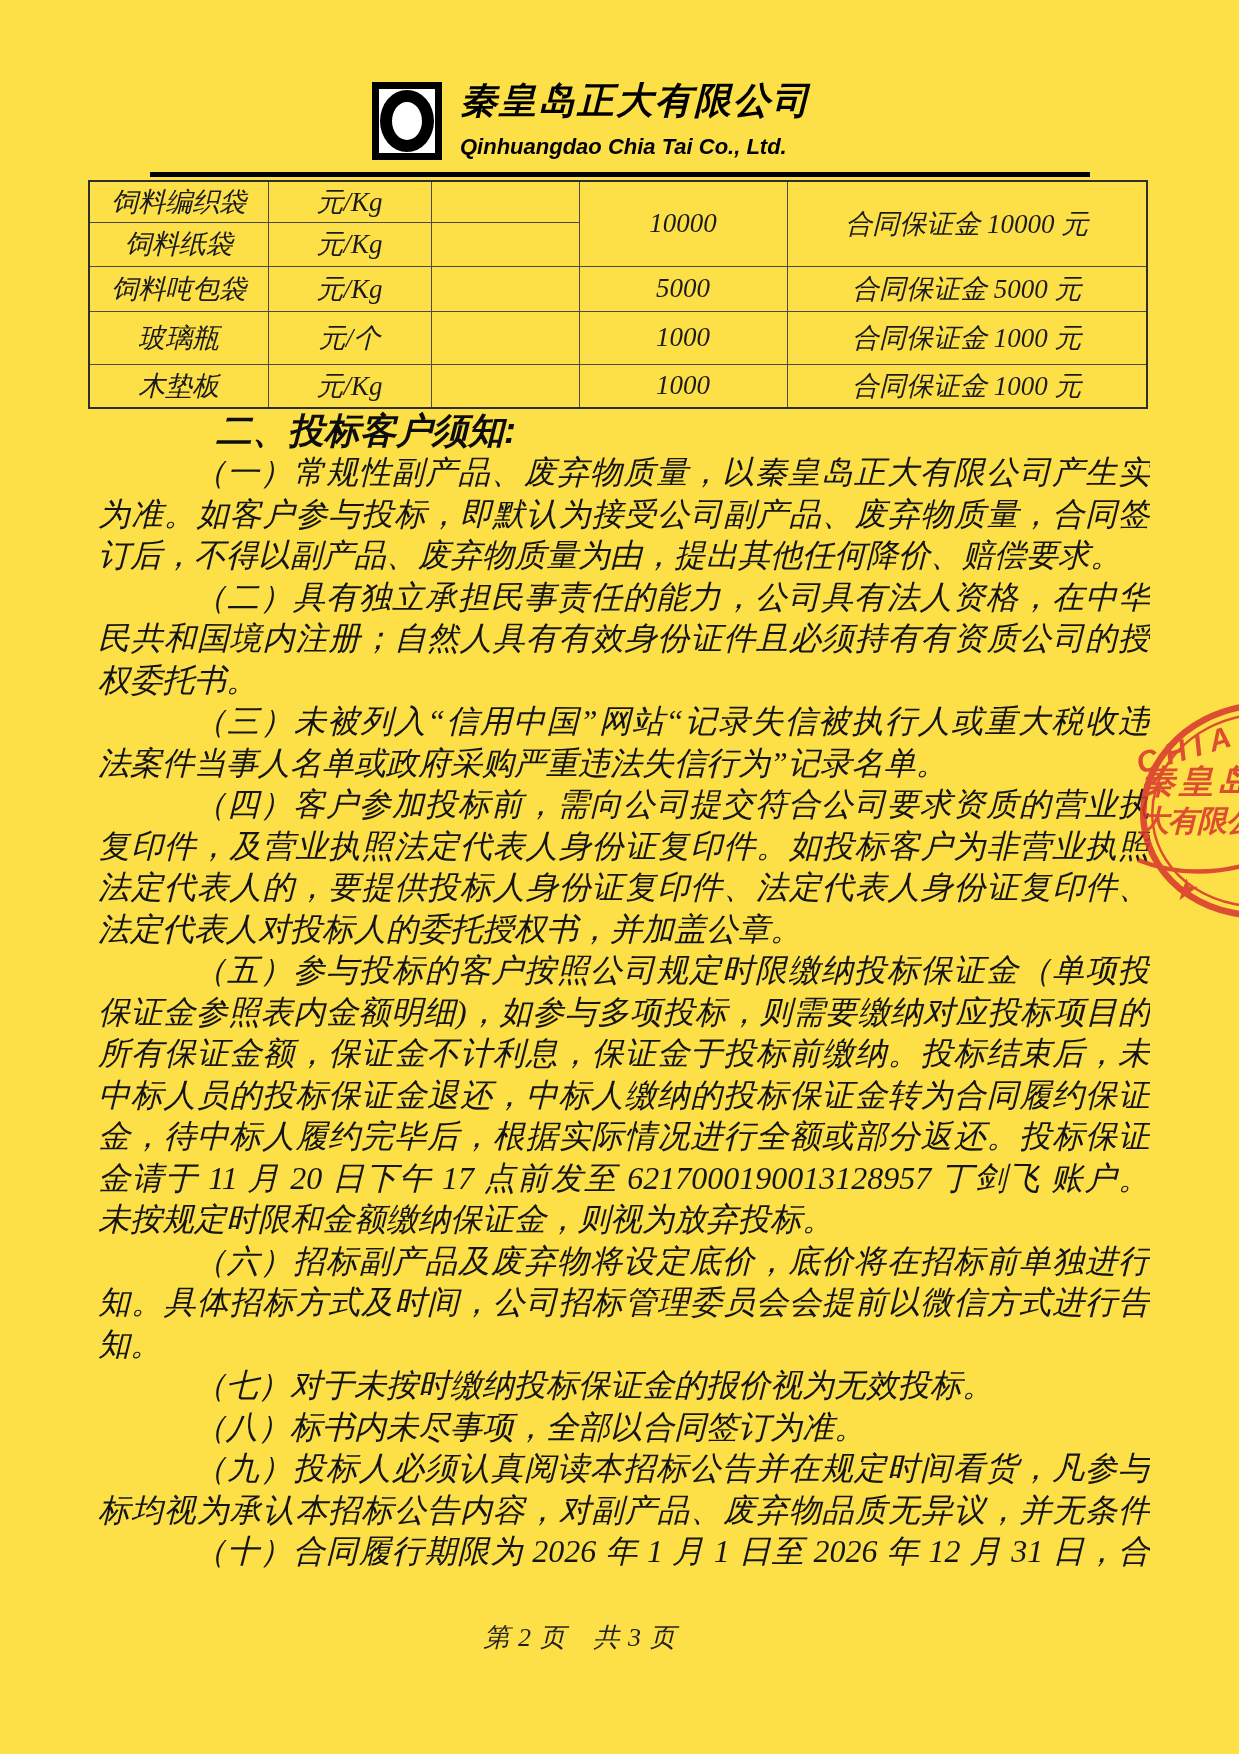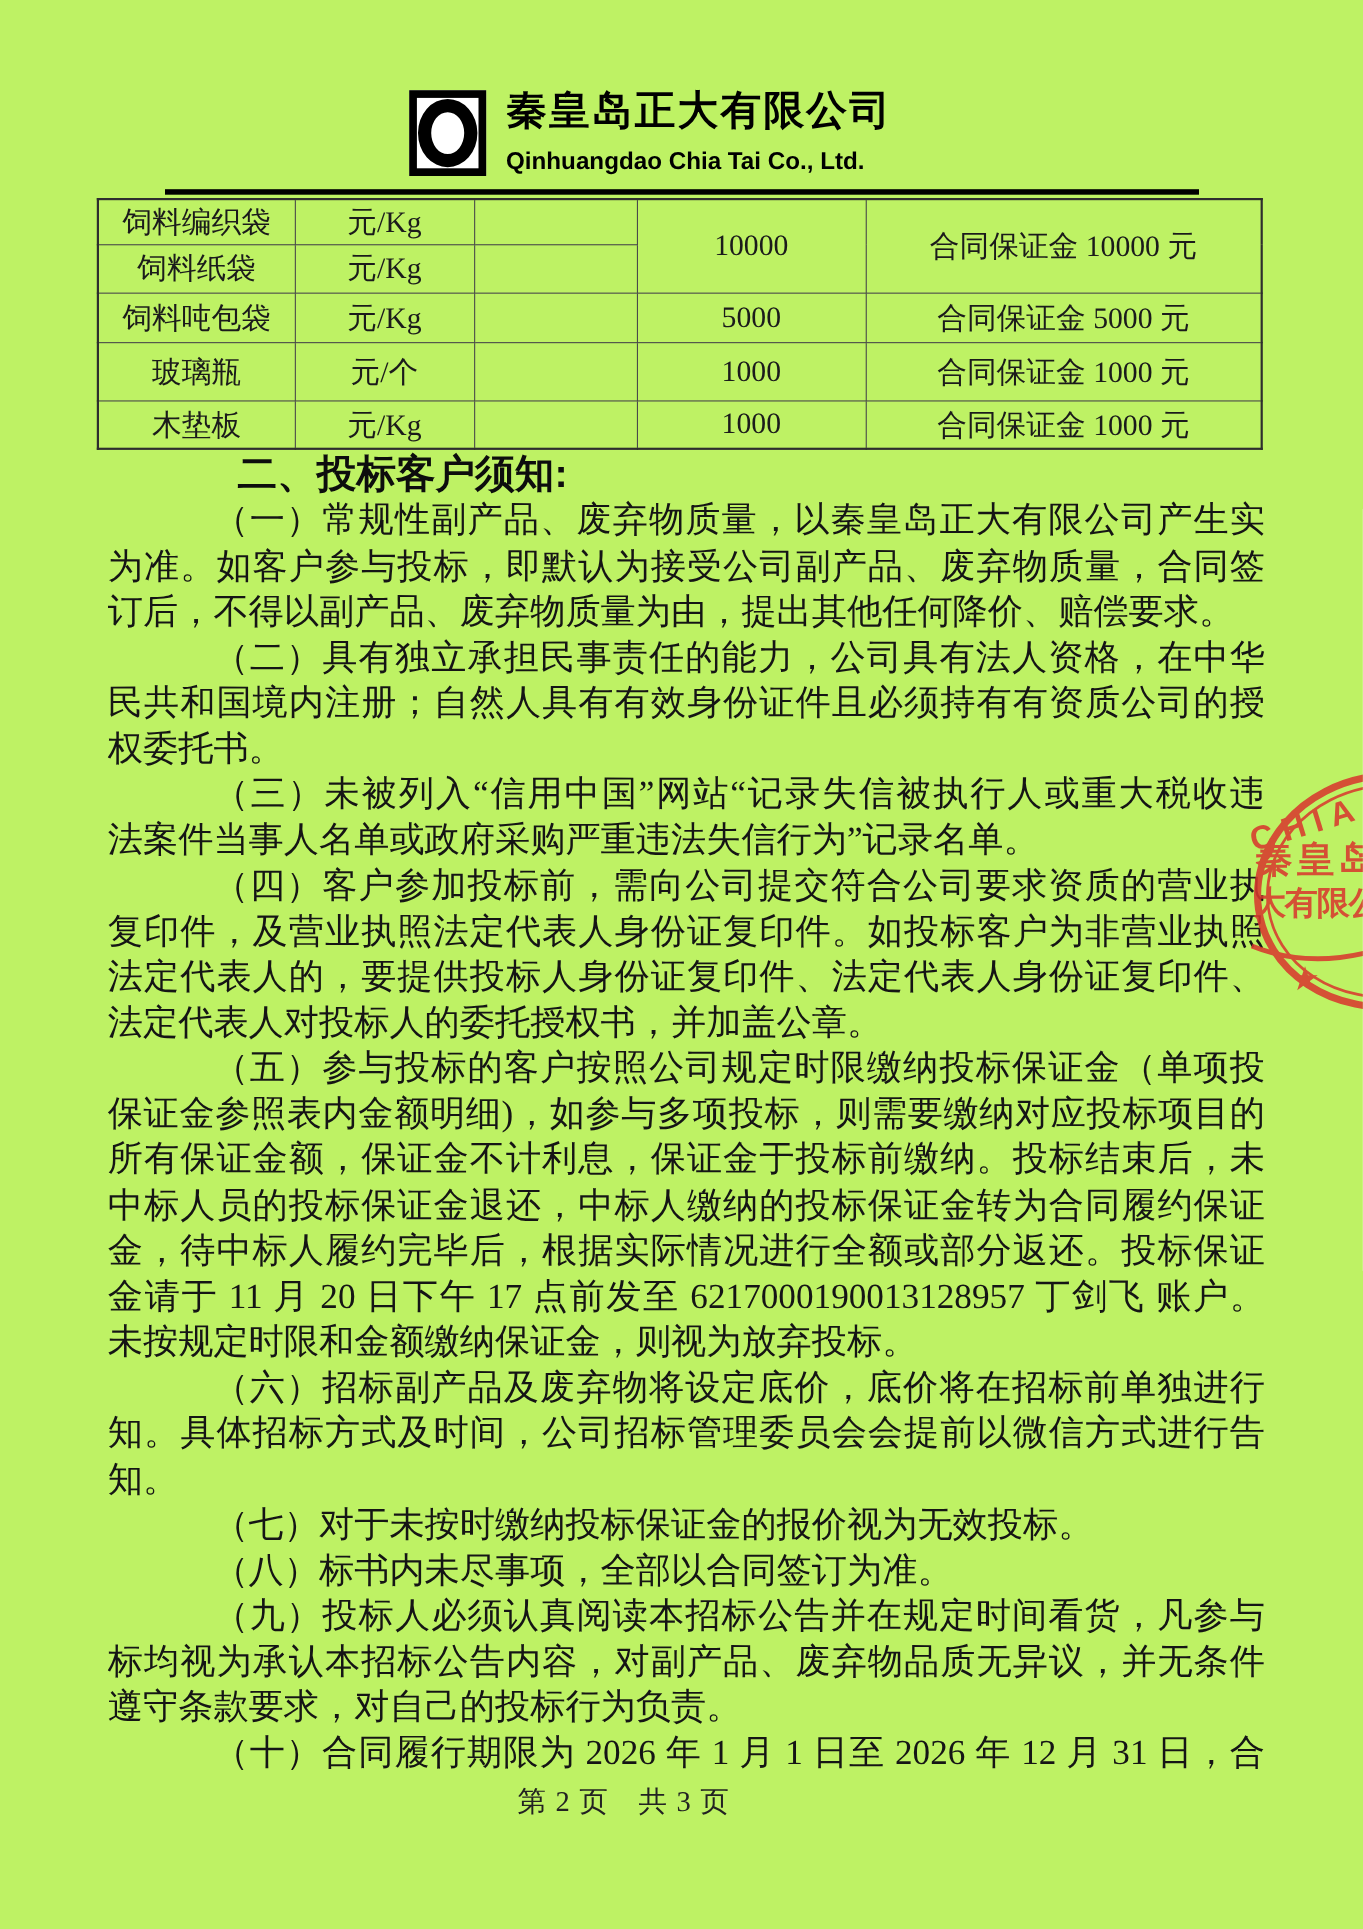--- a/index.html
+++ b/index.html
@@ -1,17 +1,17 @@
 <!DOCTYPE html>
 <html><head>
 <meta charset="utf-8">
 <style>
   html,body{margin:0;padding:0;background:#fff;}
-  .page{position:relative;width:1239px;height:1754px;background:#bef264;overflow:hidden;
-        font-family:"Liberation Serif","DejaVu Serif",serif;color:#151515;}
+  .page{position:relative;width:1239px;height:1754px;background:#fde047;overflow:hidden;
+        font-family:"Liberation Serif","DejaVu Serif",serif;color:#151515;font-style:italic;}
 
   
   .letterhead{position:absolute;top:82px;left:372px;display:flex;align-items:center;gap:18px;}
   .logo{width:56px;height:64px;border:7px solid #000;position:relative;background:#fff;flex:0 0 auto;}
   .logo-ring{position:absolute;inset:1px;border:12px solid #000;border-radius:50%;}
   .lh-cn{font-family:"Liberation Sans","DejaVu Sans",sans-serif;font-weight:bold;
          font-size:37px;line-height:1.05;letter-spacing:2px;color:#000;}
   .lh-en{font-family:"Liberation Sans","DejaVu Sans",sans-serif;font-weight:bold;
          font-size:22px;margin-top:13px;color:#000;}
   .rule{position:absolute;left:150px;top:172px;width:940px;height:5px;background:#000;}
@@ -23,21 +23,21 @@
 
   
   .notice{position:absolute;left:98px;top:410px;width:1052px;font-size:32px;}
   .n-heading{font-family:"Liberation Sans","DejaVu Sans",sans-serif;font-weight:bold;font-size:36px;
              height:42px;line-height:42px;padding-left:118px;color:#0d0d0d;}
   .bline{height:41.5px;line-height:41.5px;text-align:justify;text-align-last:justify;overflow:hidden;}
   .bline.first{padding-left:96px;}
   .bline.last{text-align-last:left;}
 
   
-  .footer{position:absolute;left:0;top:1620px;width:1134px;text-align:center;font-size:26px;
+  .footer{position:absolute;left:13px;top:1620px;width:1134px;text-align:center;font-size:26px;
           letter-spacing:1px;color:#222;}
 
   
   .stamp{position:absolute;left:1132px;top:694px;width:260px;height:232px;opacity:.87;}
   .stamp svg{display:block;}
   .stamp-text{font-family:"Liberation Sans","DejaVu Sans",sans-serif;font-weight:bold;}
 </style>
 </head>
 <body>
 
@@ -121,21 +121,20 @@
         <div class="bline">金，待中标人履约完毕后，根据实际情况进行全额或部分返还。投标保证</div>
         <div class="bline">金请于 11 月 20 日下午 17 点前发至 6217000190013128957 丁剑飞 账户。</div>
         <div class="bline last">未按规定时限和金额缴纳保证金，则视为放弃投标。</div>
         <div class="bline first">（六）招标副产品及废弃物将设定底价，底价将在招标前单独进行通</div>
         <div class="bline">知。具体招标方式及时间，公司招标管理委员会会提前以微信方式进行告</div>
         <div class="bline last">知。</div>
         <div class="bline first last">（七）对于未按时缴纳投标保证金的报价视为无效投标。</div>
         <div class="bline first last">（八）标书内未尽事项，全部以合同签订为准。</div>
         <div class="bline first">（九）投标人必须认真阅读本招标公告并在规定时间看货，凡参与投</div>
         <div class="bline">标均视为承认本招标公告内容，对副产品、废弃物品质无异议，并无条件</div>
-        <div class="bline last">遵守条款要求，对自己的投标行为负责。</div>
         <div class="bline first last">（十）合同履行期限为 2026 年 1 月 1 日至 2026 年 12 月 31 日，合同</div>
       </div>
   </div>
 
   <div class="stamp" style="color: rgb(216, 56, 46);">
     <svg width="260" height="232" viewBox="0 0 260 232">
       <g fill="none" stroke="currentColor">
         <ellipse cx="130" cy="116" rx="119" ry="105" stroke-width="6.5" transform="rotate(-8 130 116)"></ellipse>
         <ellipse cx="130" cy="116" rx="110" ry="96" stroke-width="2.5" transform="rotate(-8 130 116)"></ellipse>
         <path d="M 6 166 Q 58 187 118 170" stroke-width="4.5"></path>

